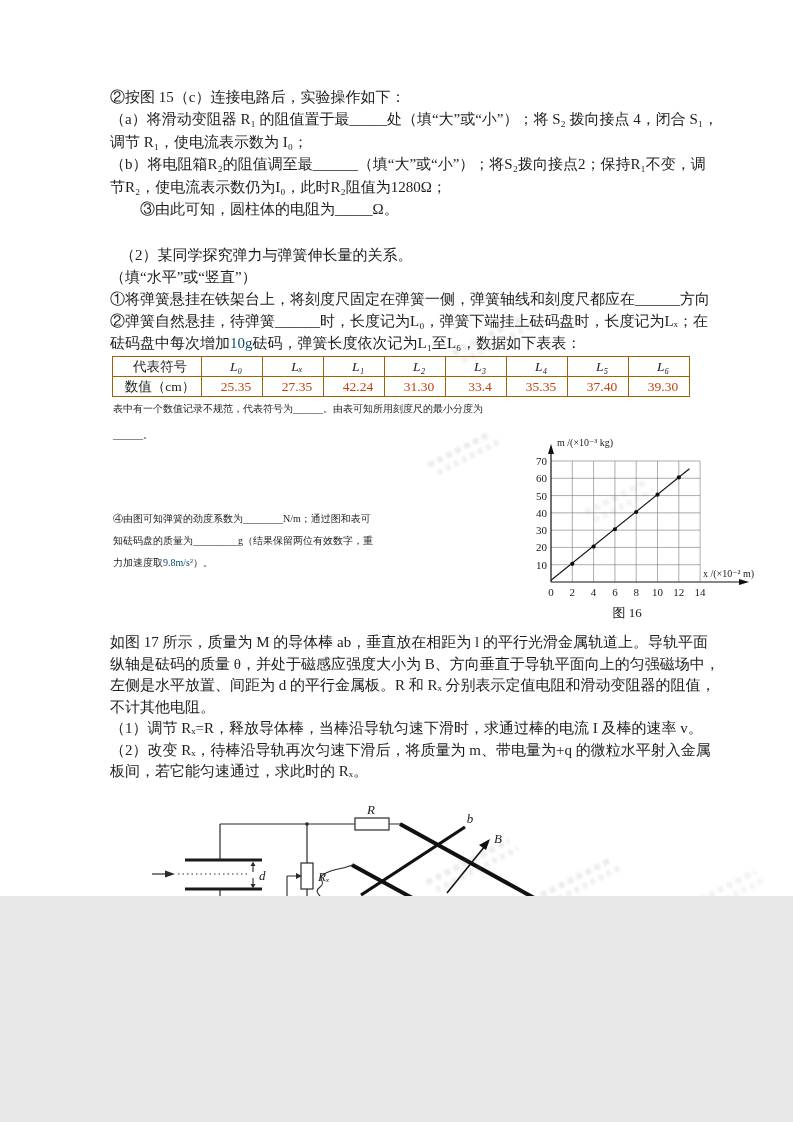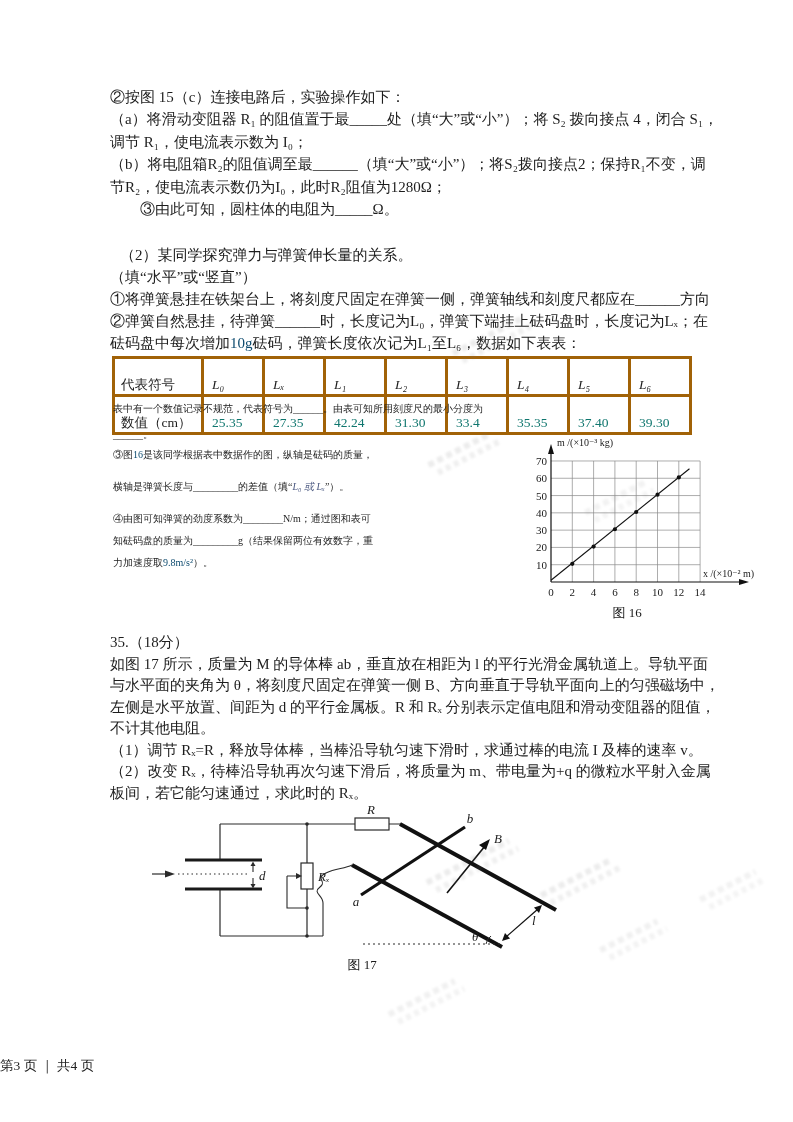--- a/index.html
+++ b/index.html
@@ -1,31 +1,31 @@
 <!DOCTYPE html>
 <html><head>
 <meta charset="utf-8">
 <style>
   html,body{margin:0;padding:0;background:#e8e8e8;}
-  .page{position:relative;width:793px;height:1122px;margin:0 auto;background:#ffffff;
+  .page{position:relative;width:793px;height:896px;margin:0 auto;background:#ffffff;
         font-family:"Liberation Serif","DejaVu Serif",serif;color:#1d1d1d;overflow:hidden;}
   .blk{position:absolute;left:110px;width:640px;font-size:15px;}
   .ln{line-height:22.4px;height:22.4px;white-space:nowrap;}
   .lh21 .ln{line-height:21.5px;height:21.5px;}
   .lh22 .ln{line-height:22px;height:22px;}
   .indent1{padding-left:30px;}
   .indent-sm{padding-left:10px;}
   .aline{position:absolute;left:113px;font-size:10px;white-space:nowrap;line-height:22px;}
   .red{color:#0c4a6e;}
   .mathb{color:#4a5880;font-style:italic;}
   .dtable{position:absolute;left:112px;top:356px;border-collapse:collapse;table-layout:fixed;font-size:13.5px;}
-  .dtable td{border:3px solid #a16207;height:19px;padding:16px 0 0 8px;text-align:left;overflow:hidden;}
+  .dtable td{border:1px solid #a16207;height:19px;padding:0 0 0 8px;text-align:center;overflow:hidden;}
   .dtable .rowlab{padding-left:6px;}
   .dtable .sym{font-style:italic;}
-  .dtable .val{color:#0f766e;margin-top:31px;}
+  .dtable .val{color:#c2410c;margin-top:31px;}
   .footer{position:absolute;top:1057px;left:0;width:100%;font-size:13.5px;color:#222;}
   svg text{font-family:"Liberation Serif","DejaVu Serif",serif;fill:#1a1a1a;}
   .tick{font-size:11px;}
   .alabel{font-size:10px;}
   .cap{font-size:13px;text-anchor:middle;}
   .figlab{font-size:13px;font-style:italic;}
   .wm{position:absolute;height:20px;opacity:.26;filter:blur(1.1px);transform:rotate(-27deg);
       background:repeating-linear-gradient(90deg,rgba(125,125,125,.55) 0 6px,transparent 6px 10px);
       background-size:100% 6px;background-repeat:no-repeat;}
   .wm::after{content:"";position:absolute;top:11px;left:5px;right:-5px;height:6px;
@@ -86,22 +86,20 @@
       <td class="val">33.4</td>
       <td class="val">35.35</td>
       <td class="val">37.40</td>
       <td class="val">39.30</td>
     </tr>
   </tbody>
     </table>
 
   <div class="aline" style="top:398px">表中有一个数值记录不规范，代表符号为______。由表可知所用刻度尺的最小分度为</div>
   <div class="aline" style="top:424px">______。</div>
-  <div class="aline" style="top:444px"><span>③图</span><span class="red">16</span><span>是该同学根据表中数据作的图，纵轴是砝码的质量，</span></div>
-  <div class="aline" style="top:476px"><span>横轴是弹簧长度与_________的差值（填“</span><span class="mathb">L₀ 或 Lₓ</span><span>”）。</span></div>
   <div class="aline" style="top:508px">④由图可知弹簧的劲度系数为________N/m；通过图和表可</div>
   <div class="aline" style="top:530px">知砝码盘的质量为_________g（结果保留两位有效数字，重</div>
   <div class="aline" style="top:552px"><span>力加速度取</span><span class="red">9.8m/s²</span><span>）。</span></div>
 
   <svg id="fig16" style="position:absolute;left:535px;top:430px" width="225" height="195">
       <line x1="37.3" y1="152" x2="37.3" y2="30.97" stroke="#8a8a8a" stroke-width="0.7"></line>
       <line x1="58.6" y1="152" x2="58.6" y2="30.97" stroke="#8a8a8a" stroke-width="0.7"></line>
       <line x1="79.9" y1="152" x2="79.9" y2="30.97" stroke="#8a8a8a" stroke-width="0.7"></line>
       <line x1="101.2" y1="152" x2="101.2" y2="30.97" stroke="#8a8a8a" stroke-width="0.7"></line>
       <line x1="122.5" y1="152" x2="122.5" y2="30.97" stroke="#8a8a8a" stroke-width="0.7"></line>
@@ -139,23 +137,22 @@
       <circle cx="79.9" cy="99.2655" r="2.1" fill="#111"></circle>
       <circle cx="101.2" cy="81.9755" r="2.1" fill="#111"></circle>
       <circle cx="122.5" cy="64.68549999999999" r="2.1" fill="#111"></circle>
       <circle cx="143.8" cy="47.3955" r="2.1" fill="#111"></circle>
       <text x="22" y="16" class="alabel">m /(×10⁻³ kg)</text>
       <text x="168" y="147" class="alabel">x /(×10⁻² m)</text>
       <text x="92" y="187" class="cap">图 16</text>
     </svg>
 
   <section class="blk lh21" style="top:632px">
-    <div class="ln">35.（18分）</div>
     <div class="ln">如图 17 所示，质量为 M 的导体棒 ab，垂直放在相距为 l 的平行光滑金属轨道上。导轨平面</div>
-    <div class="ln">与水平面的夹角为 θ，将刻度尺固定在弹簧一侧 B、方向垂直于导轨平面向上的匀强磁场中，</div>
+    <div class="ln">纵轴是砝码的质量 θ，并处于磁感应强度大小为 B、方向垂直于导轨平面向上的匀强磁场中，</div>
     <div class="ln">左侧是水平放置、间距为 d 的平行金属板。R 和 Rₓ 分别表示定值电阻和滑动变阻器的阻值，</div>
     <div class="ln">不计其他电阻。</div>
     <div class="ln">（1）调节 Rₓ=R，释放导体棒，当棒沿导轨匀速下滑时，求通过棒的电流 I 及棒的速率 v。</div>
     <div class="ln">（2）改变 Rₓ，待棒沿导轨再次匀速下滑后，将质量为 m、带电量为+q 的微粒水平射入金属</div>
     <div class="ln">板间，若它能匀速通过，求此时的 Rₓ。</div>
   </section>
 
   <svg style="position:absolute;left:150px;top:803px" width="440" height="178" viewBox="0 0 440 178">
 
     <path d="M70,21 H205 M239,21 H252 M70,21 V57 M70,86 V133 M70,133 H173" stroke="#2a2a2a" stroke-width="1.2" fill="none"></path>

